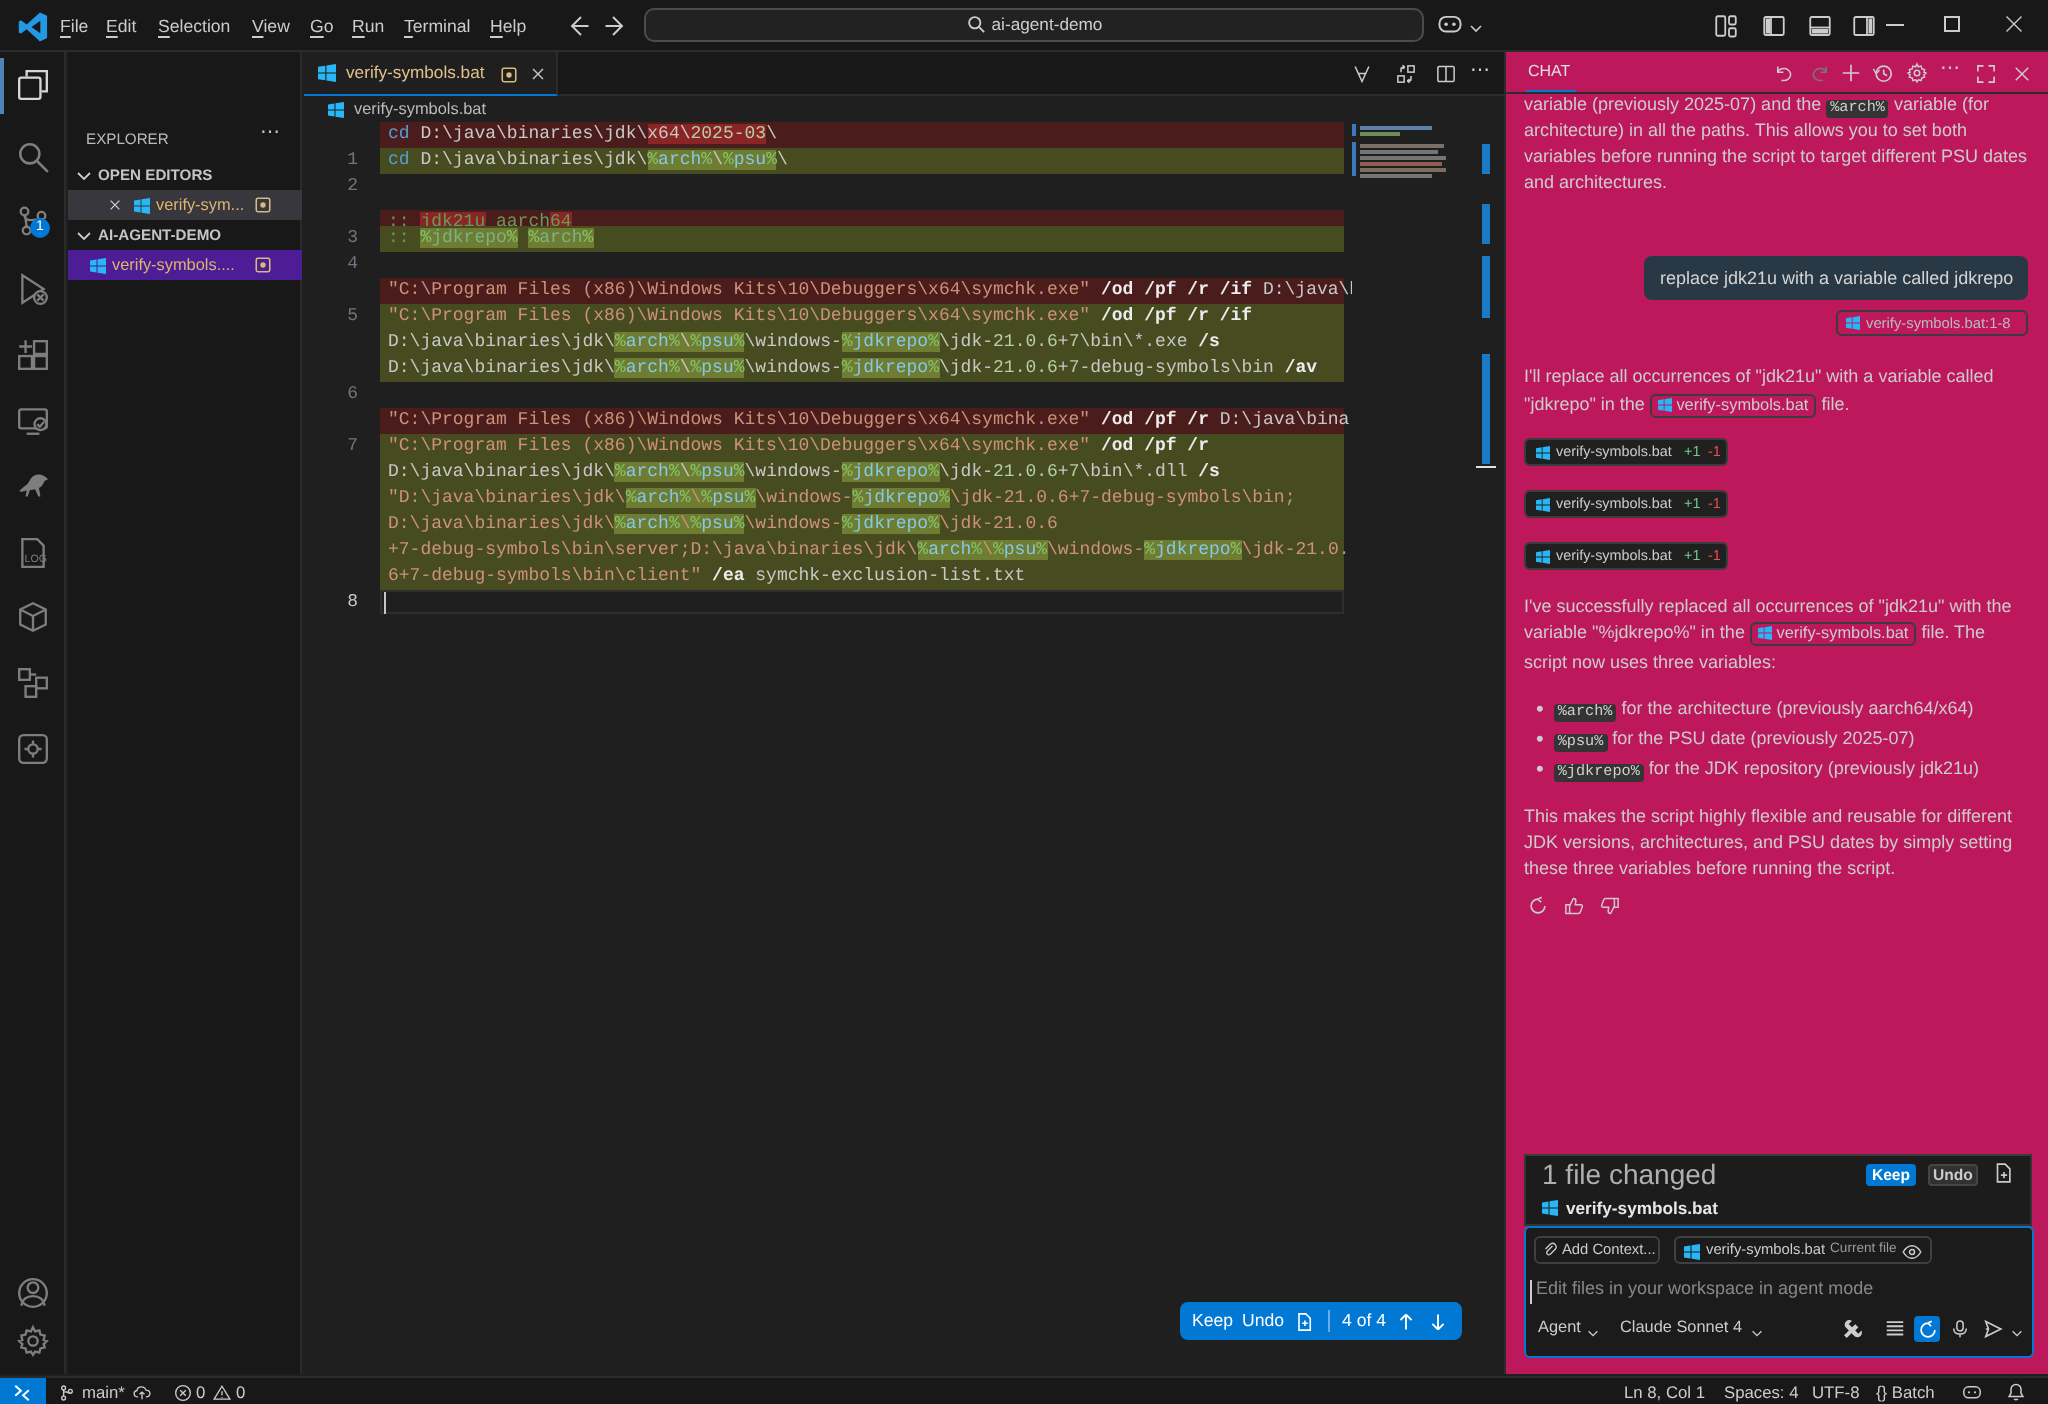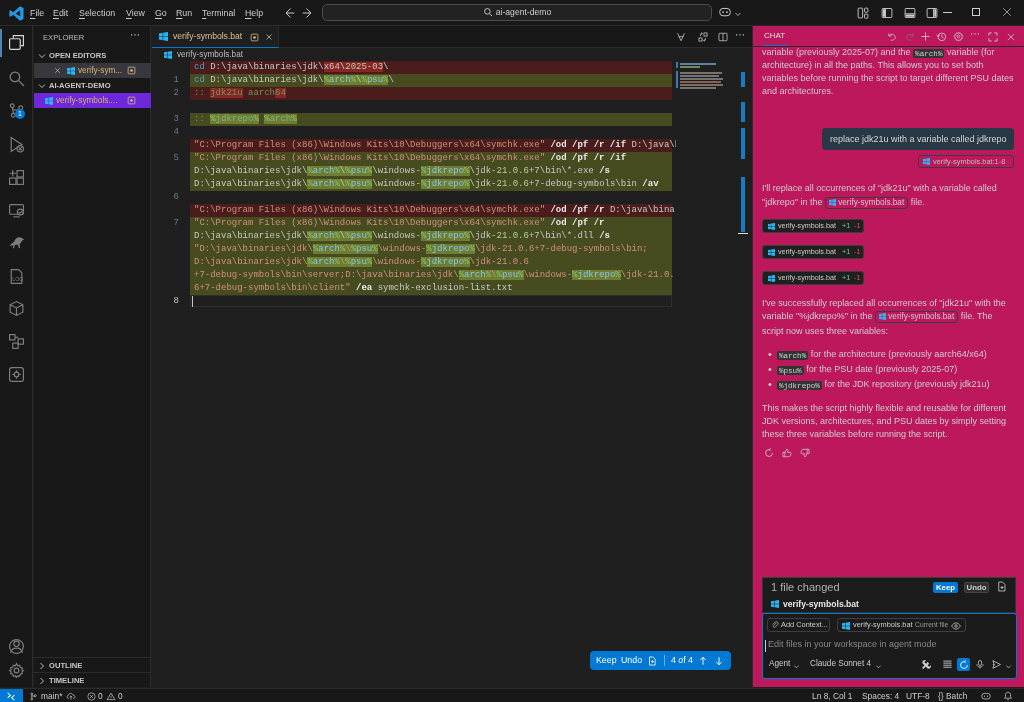--- a/index.html
+++ b/index.html
@@ -15,21 +15,21 @@
   .menu u { text-decoration-thickness:0.5px; text-underline-offset:1.5px; }
   #searchbox { position:absolute; left:322px; top:4px; width:390px; height:17px; background:#222222; border:1px solid #4c4c4c; border-radius:5px; color:#cfcfcf; font-size:8.6px; text-align:center; line-height:15px; }
 
   
   #activitybar { position:absolute; left:0; top:26px; width:33px; height:661px; background:#181818; border-right:1px solid #2b2b2b; }
   .ab-icon { position:absolute; left:8px; width:17px; height:17px; color:#7e7e7e; }
   .ab-icon svg { width:17px; height:17px; }
 
   
   #sidebar { position:absolute; left:34px; top:26px; width:117px; height:661px; background:#181818; border-right:1px solid #2b2b2b; }
-  .sb-row { position:absolute; left:0; width:117px; height:15px; line-height:15px; font-size:8.2px; color:#c5c5c5; white-space:nowrap; overflow:hidden; }
+  .sb-row { position:absolute; left:0; width:117px; height:15px; line-height:15px; font-size:8.2px; color:#c5c5c5; white-space:nowrap; overflow:hidden;margin-top:32px; }
   .sec-hdr { font-weight:bold; font-size:7.6px; color:#c5c5c5; }
 
   
   #editor { position:absolute; left:152px; top:26px; width:600px; height:661px; background:#1f1f1f; }
   #tabbar { position:absolute; left:0; top:0; width:600px; height:22px; background:#181818; border-bottom:1px solid #2b2b2b; }
   #tab1 { position:absolute; left:0; top:0; height:22px; width:127px; background:#1f1f1f; border-right:1px solid #2b2b2b; border-bottom:1px solid #0078d4; font-size:8.4px; color:#ffffff; }
   #breadcrumb { position:absolute; left:0; top:22px; height:13px; width:600px; font-size:8.2px; color:#a0a0a0; }
   #code { position:absolute; left:0; top:35px; width:600px; height:290px; font-family:"Liberation Mono", monospace; font-size:9px; }
   .crow { position:absolute; left:0; width:600px; height:13px; line-height:13px; white-space:pre; }
   .cnum { position:absolute; left:0; top:0; width:27px; text-align:right; color:#6e7681; }
@@ -238,21 +238,21 @@
           <rect x="2" y="2" width="12" height="12" rx="1.5"></rect>
           <circle cx="8" cy="8" r="2.4" fill="#d7ba7d" stroke="none"></circle>
         </svg>
     </div>
     <div class="sb-row sec-hdr" style="top:52px">
         <svg class="abs" style="left:4px;top:4px" width="8" height="8" viewBox="0 0 16 16" fill="none" stroke="#cccccc" stroke-width="1.8">
           <path d="M2 5 L8 11 L14 5"></path>
         </svg>
         <span class="abs" style="left:15px">AI-AGENT-DEMO</span>
       </div>
-    <div class="sb-row" style="top:67px;background:#6d28d9">
+    <div class="sb-row" style="top:67px;background:#4c1d95">
       <svg class="abs" style="left:11px;top:3.5px" width="8" height="8" viewBox="0 0 16 16">
           <path fill="#29b6f6" d="M0 2.5 L6.5 1.5 V7.5 H0 Z M7.5 1.3 L16 0 V7.5 H7.5 Z M0 8.5 H6.5 V14.5 L0 13.5 Z M7.5 8.5 H16 V16 L7.5 14.7 Z"></path>
         </svg>
       <span class="abs" style="left:22px;color:#dcb66e">verify-symbols....</span>
       <svg class="abs" style="left:93px;top:3px" width="9" height="9" viewBox="0 0 16 16" fill="none" stroke="#d7ba7d" stroke-width="1.4">
           <rect x="2" y="2" width="12" height="12" rx="1.5"></rect>
           <circle cx="8" cy="8" r="2.4" fill="#d7ba7d" stroke="none"></circle>
         </svg>
     </div>
     <div class="sb-row sec-hdr" style="top:631px;border-top:1px solid #2b2b2b">
@@ -305,21 +305,21 @@
       <span class="abs" style="left:25px;top:0;line-height:13px;color:#bbbbbb">verify-symbols.bat</span>
     </div>
     <div id="code">
 
       <div class="crow" style="top:0"><div class="bgred"></div><div class="ctext"><span class="kw">cd</span><span class="pl"> D:\java\binaries\jdk\</span><span class="chipr"><span class="pl">x64\</span><span class="nm">2025</span><span class="pl">-</span><span class="nm">03</span></span><span class="pl">\</span></div></div>
 
       <div class="crow" style="top:13px"><div class="bggrn"></div><div class="cnum">1</div><div class="ctext"><span class="kw">cd</span><span class="pl"> D:\java\binaries\jdk\</span><span class="chipg"><span class="pc">%</span><span class="vr">arch</span><span class="pc">%</span><span class="pl">\</span><span class="pc">%</span><span class="vr">psu</span><span class="pc">%</span></span><span class="pl">\</span></div></div>
 
       <div class="crow" style="top:26px"><div class="cnum">2</div></div>
 
-      <div class="crow" style="top:26px"><div class="bgred"></div><div class="ctext"><span class="cmr">:: </span><span class="chipr"><span class="cmr">jdk21u</span></span><span class="cmr"> aarch</span><span class="chipr"><span class="cmr">64</span></span></div></div>
+      <div class="crow" style="top:44px"><div class="bgred"></div><div class="ctext"><span class="cmr">:: </span><span class="chipr"><span class="cmr">jdk21u</span></span><span class="cmr"> aarch</span><span class="chipr"><span class="cmr">64</span></span></div></div>
 
       <div class="crow" style="top:52px"><div class="bggrn"></div><div class="cnum">3</div><div class="ctext"><span class="cmg">:: </span><span class="chipg"><span class="pc">%</span><span class="vc">jdkrepo</span><span class="pc">%</span></span><span class="cmg"> </span><span class="chipg"><span class="pc">%</span><span class="vc">arch</span><span class="pc">%</span></span></div></div>
 
       <div class="crow" style="top:65px"><div class="cnum">4</div></div>
 
       <div class="crow" style="top:78px"><div class="bgred"></div><div class="ctext"><span class="st">"C:\Program Files (x86)\Windows Kits\10\Debuggers\x64\symchk.exe"</span><span class="sw"> /od /pf /r /if</span><span class="pl"> D:\java\b</span></div></div>
 
       <div class="crow" style="top:91px"><div class="bggrn"></div><div class="cnum">5</div><div class="ctext"><span class="st">"C:\Program Files (x86)\Windows Kits\10\Debuggers\x64\symchk.exe"</span><span class="sw"> /od /pf /r /if</span></div></div>
 
       <div class="crow" style="top:104px"><div class="bggrn"></div><div class="ctext"><span class="pl">D:\java\binaries\jdk\</span><span class="chipg"><span class="pc">%</span><span class="vr">arch</span><span class="pc">%</span><span class="pl">\</span><span class="pc">%</span><span class="vr">psu</span><span class="pc">%</span></span><span class="pl">\windows-</span><span class="chipg"><span class="pc">%</span><span class="vr">jdkrepo</span><span class="pc">%</span></span><span class="pl">\jdk-</span><span class="nm">21.0.6</span><span class="pl">+</span><span class="nm">7</span><span class="pl">\bin\*.exe</span><span class="sw"> /s</span></div></div>
@@ -473,21 +473,21 @@
         <path d="M13.5 8 A5.5 5.5 0 1 1 8 2.5 M8 2.5 L11 1 M8 2.5 L10.5 5"></path>
       </svg>
     <svg class="abs" style="left:29px;top:422px" width="10" height="10" viewBox="0 0 16 16" fill="none" stroke="#cccccc" stroke-width="1.2">
         <path d="M1.5 7 H4.5 V14 H1.5 Z M4.5 8 L7.5 2 C8.5 2, 9.5 2.5, 9.5 4 L9 7 H13.5 C14.5 7, 15 8, 14.5 9 L13 13 C12.8 13.7, 12 14, 11.5 14 H4.5"></path>
       </svg>
     <svg class="abs" style="left:47px;top:422px" width="10" height="10" viewBox="0 0 16 16" fill="none" stroke="#cccccc" stroke-width="1.2">
         <path d="M14.5 9 H11.5 V2 H14.5 Z M11.5 8 L8.5 14 C7.5 14, 6.5 13.5, 6.5 12 L7 9 H2.5 C1.5 9, 1 8, 1.5 7 L3 3 C3.2 2.3, 4 2, 4.5 2 H11.5"></path>
       </svg>
 
     <div class="abs" style="left:9px;top:551px;width:254px;height:36px;border:1px solid #333333;border-top:1px solid #3c3c3c;background:#1c1c1c">
-      <span class="abs" style="left:8px;top:3px;font-size:11px;color:#b0b0b0;line-height:13px">1 file changed</span>
+      <span class="abs" style="left:8px;top:3px;font-size:14px;color:#b0b0b0;line-height:13px">1 file changed</span>
       <div class="abs" style="left:170px;top:4px;width:25px;height:11px;background:#0078d4;border-radius:2px;color:#ffffff;font-size:7.8px;font-weight:bold;text-align:center;line-height:11px">Keep</div>
       <div class="abs" style="left:201px;top:4px;width:25px;height:11px;background:#313131;border:1px solid #454545;border-radius:2px;color:#cccccc;font-size:7.8px;font-weight:bold;text-align:center;line-height:9px">Undo</div>
       <svg class="abs" style="left:233px;top:3px" width="11" height="11" viewBox="0 0 16 16" fill="none" stroke="#cccccc" stroke-width="1.2">
           <path d="M4 1.5 H9.5 L13 5 V14.5 H4 Z"></path>
           <path d="M6.5 9.5 H11 M8.75 7.25 V11.75"></path>
         </svg>
       <div class="abs" style="left:8px;top:19px">
         <svg class="abs" style="left:0;top:3px" width="8" height="8" viewBox="0 0 16 16">
             <path fill="#29b6f6" d="M0 2.5 L6.5 1.5 V7.5 H0 Z M7.5 1.3 L16 0 V7.5 H7.5 Z M0 8.5 H6.5 V14.5 L0 13.5 Z M7.5 8.5 H16 V16 L7.5 14.7 Z"></path>
           </svg>

